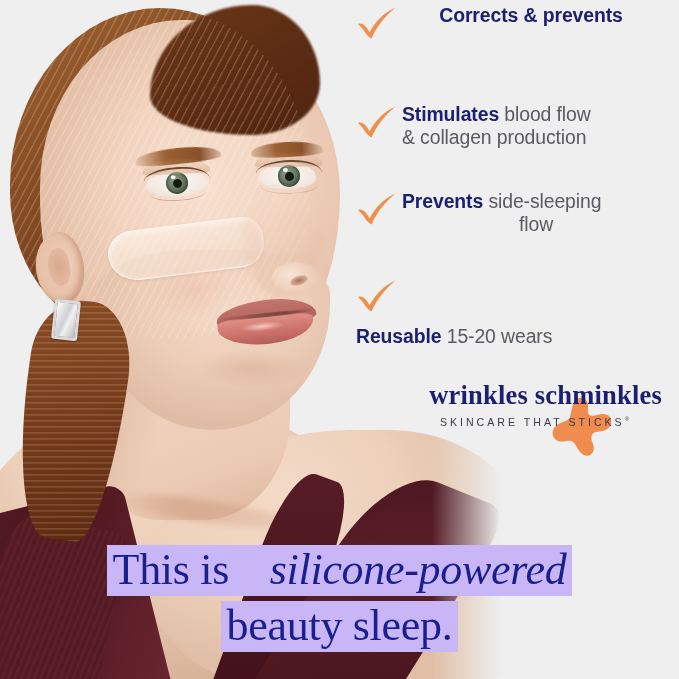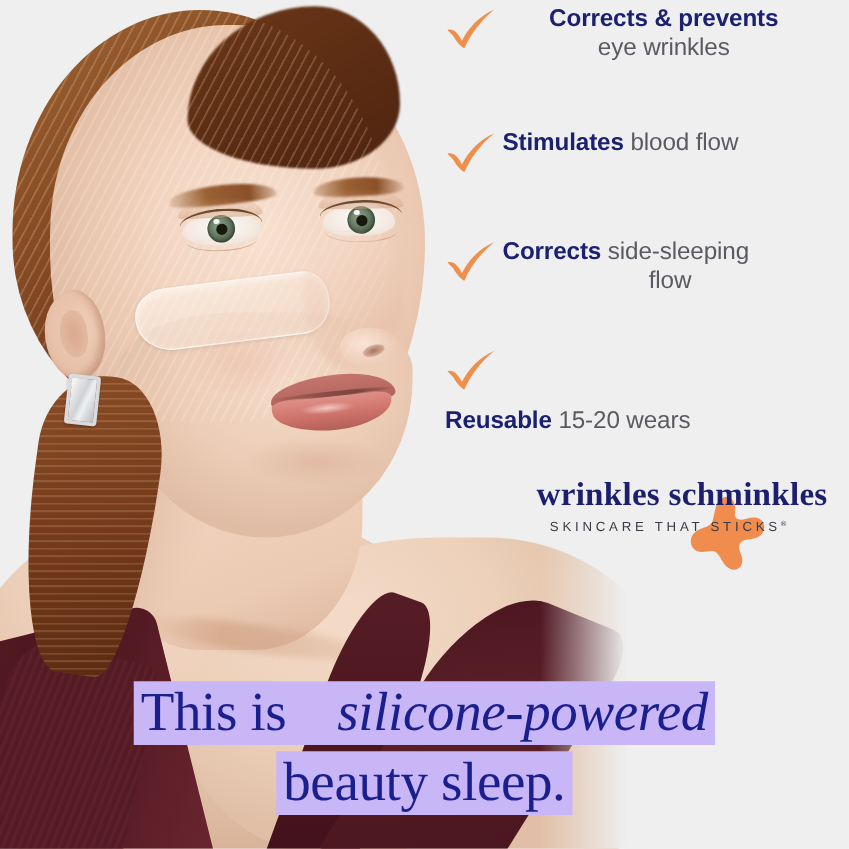--- a/index.html
+++ b/index.html
@@ -387,43 +387,43 @@
   <div class="bullets">
 
     <div class="bullet" id="bullet-1">
       <div class="check">
         <svg width="42" height="34" viewBox="0 0 42 34" aria-hidden="true">
           <path d="M2 18 C6 16.5 10 19.5 13.5 26.5 C19 16 27 7 39.5 1.5 C28.5 10.5 20.5 21 15.5 32.5 C12.5 31 9 27 6.5 22.5 Z" fill="#ef8f4b"></path>
         </svg>
       </div>
       <div class="btxt">
         <div class="l1"><span class="em">Corrects &amp; prevents</span></div>
-        <div class="l2">eye wrinkles</div>
       </div>
     </div>
 
     <div class="bullet" id="bullet-2">
       <div class="check">
         <svg width="42" height="34" viewBox="0 0 42 34" aria-hidden="true">
           <path d="M2 18 C6 16.5 10 19.5 13.5 26.5 C19 16 27 7 39.5 1.5 C28.5 10.5 20.5 21 15.5 32.5 C12.5 31 9 27 6.5 22.5 Z" fill="#ef8f4b"></path>
         </svg>
       </div>
       <div class="btxt">
         <div class="l1"><span class="em">Stimulates</span><span> blood flow</span></div>
+        <div class="l2">&amp; collagen production</div>
       </div>
     </div>
 
     <div class="bullet" id="bullet-3">
       <div class="check">
         <svg width="42" height="34" viewBox="0 0 42 34" aria-hidden="true">
           <path d="M2 18 C6 16.5 10 19.5 13.5 26.5 C19 16 27 7 39.5 1.5 C28.5 10.5 20.5 21 15.5 32.5 C12.5 31 9 27 6.5 22.5 Z" fill="#ef8f4b"></path>
         </svg>
       </div>
       <div class="btxt">
-        <div class="l1"><span class="em">Corrects</span><span> side-sleeping</span></div>
+        <div class="l1"><span class="em">Prevents</span><span> side-sleeping</span></div>
         <div class="l2">flow</div>
       </div>
     </div>
 
     <div class="bullet" id="bullet-4">
       <div class="check">
         <svg width="42" height="34" viewBox="0 0 42 34" aria-hidden="true">
           <path d="M2 18 C6 16.5 10 19.5 13.5 26.5 C19 16 27 7 39.5 1.5 C28.5 10.5 20.5 21 15.5 32.5 C12.5 31 9 27 6.5 22.5 Z" fill="#ef8f4b"></path>
         </svg>
       </div>

